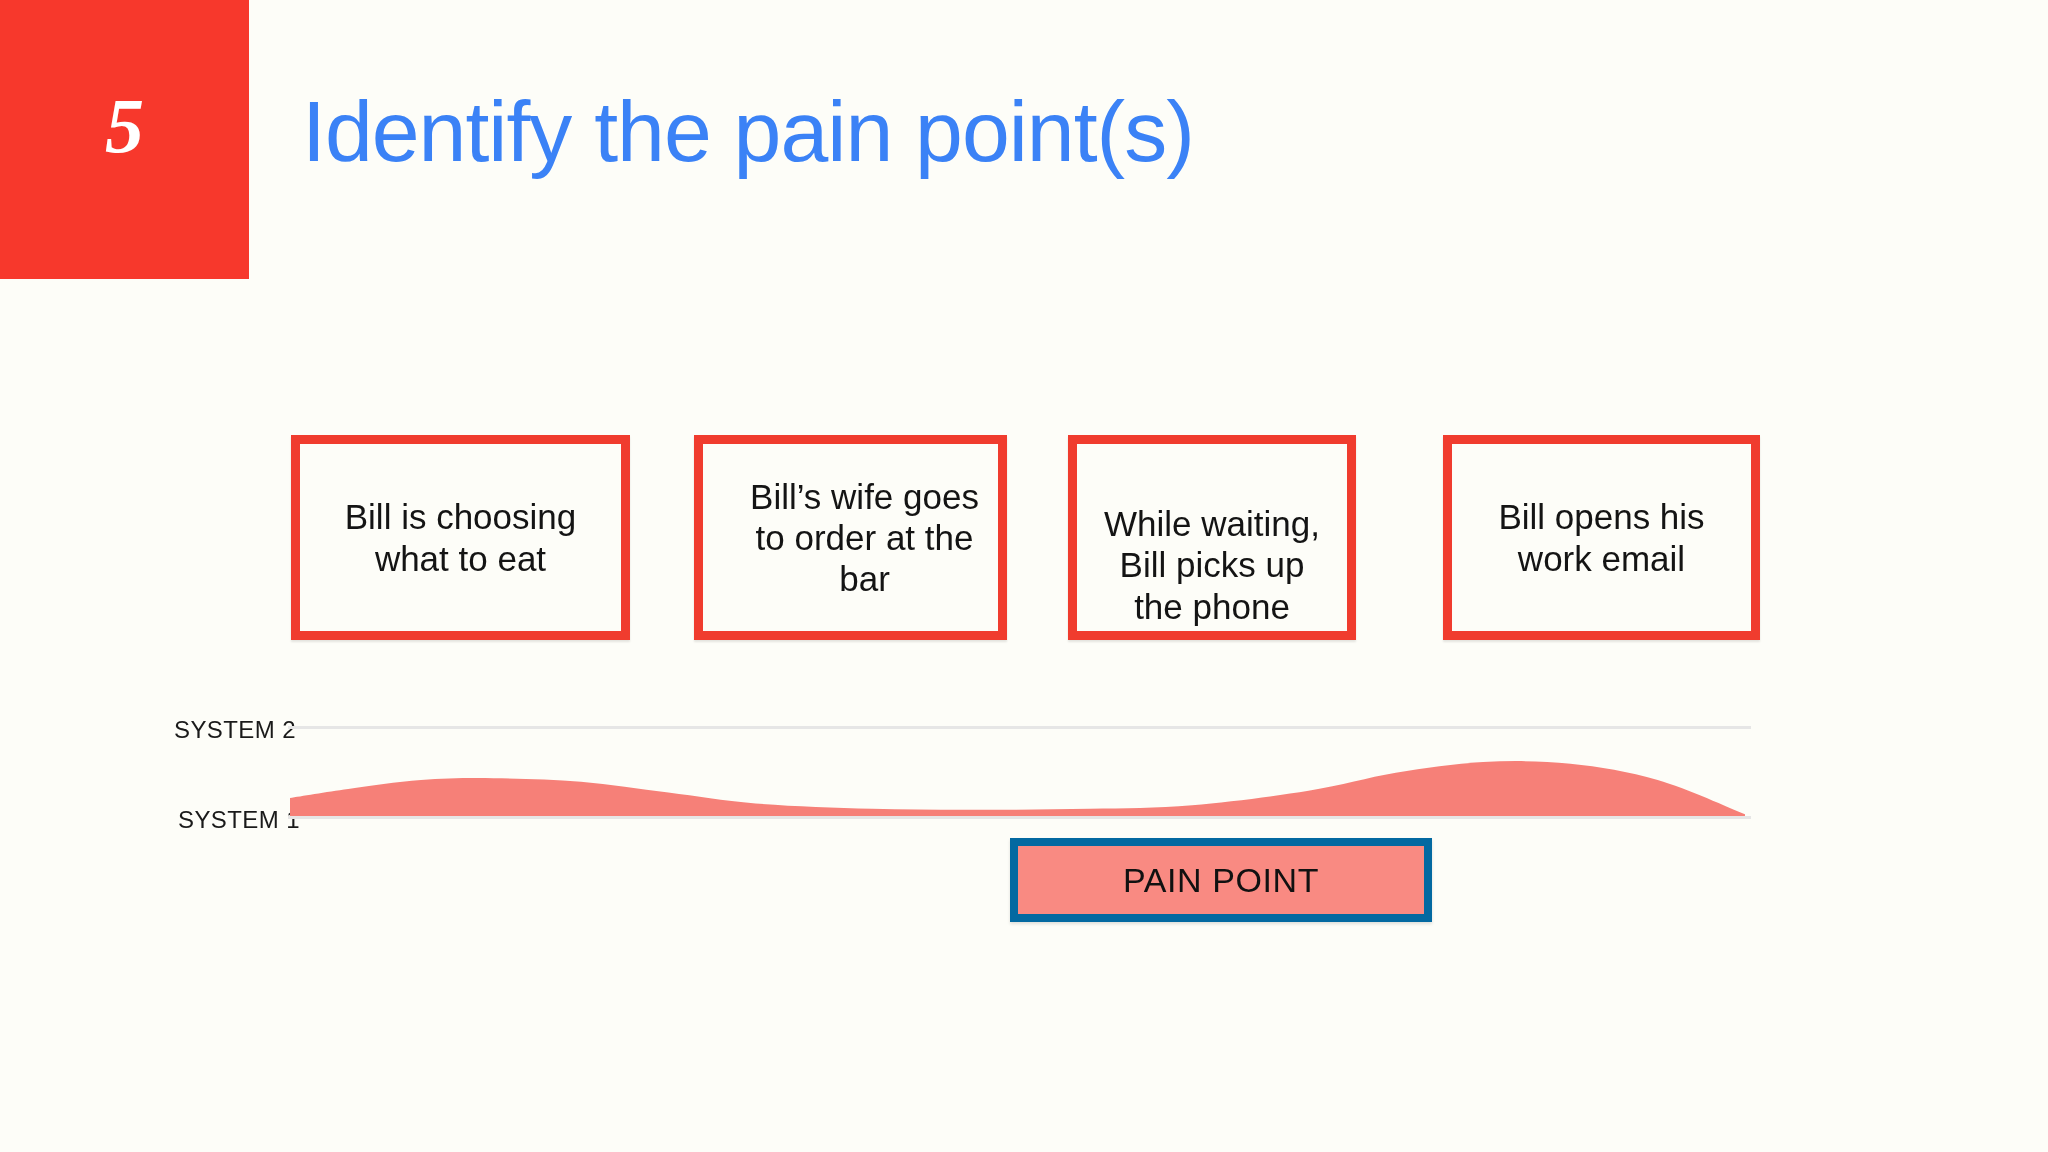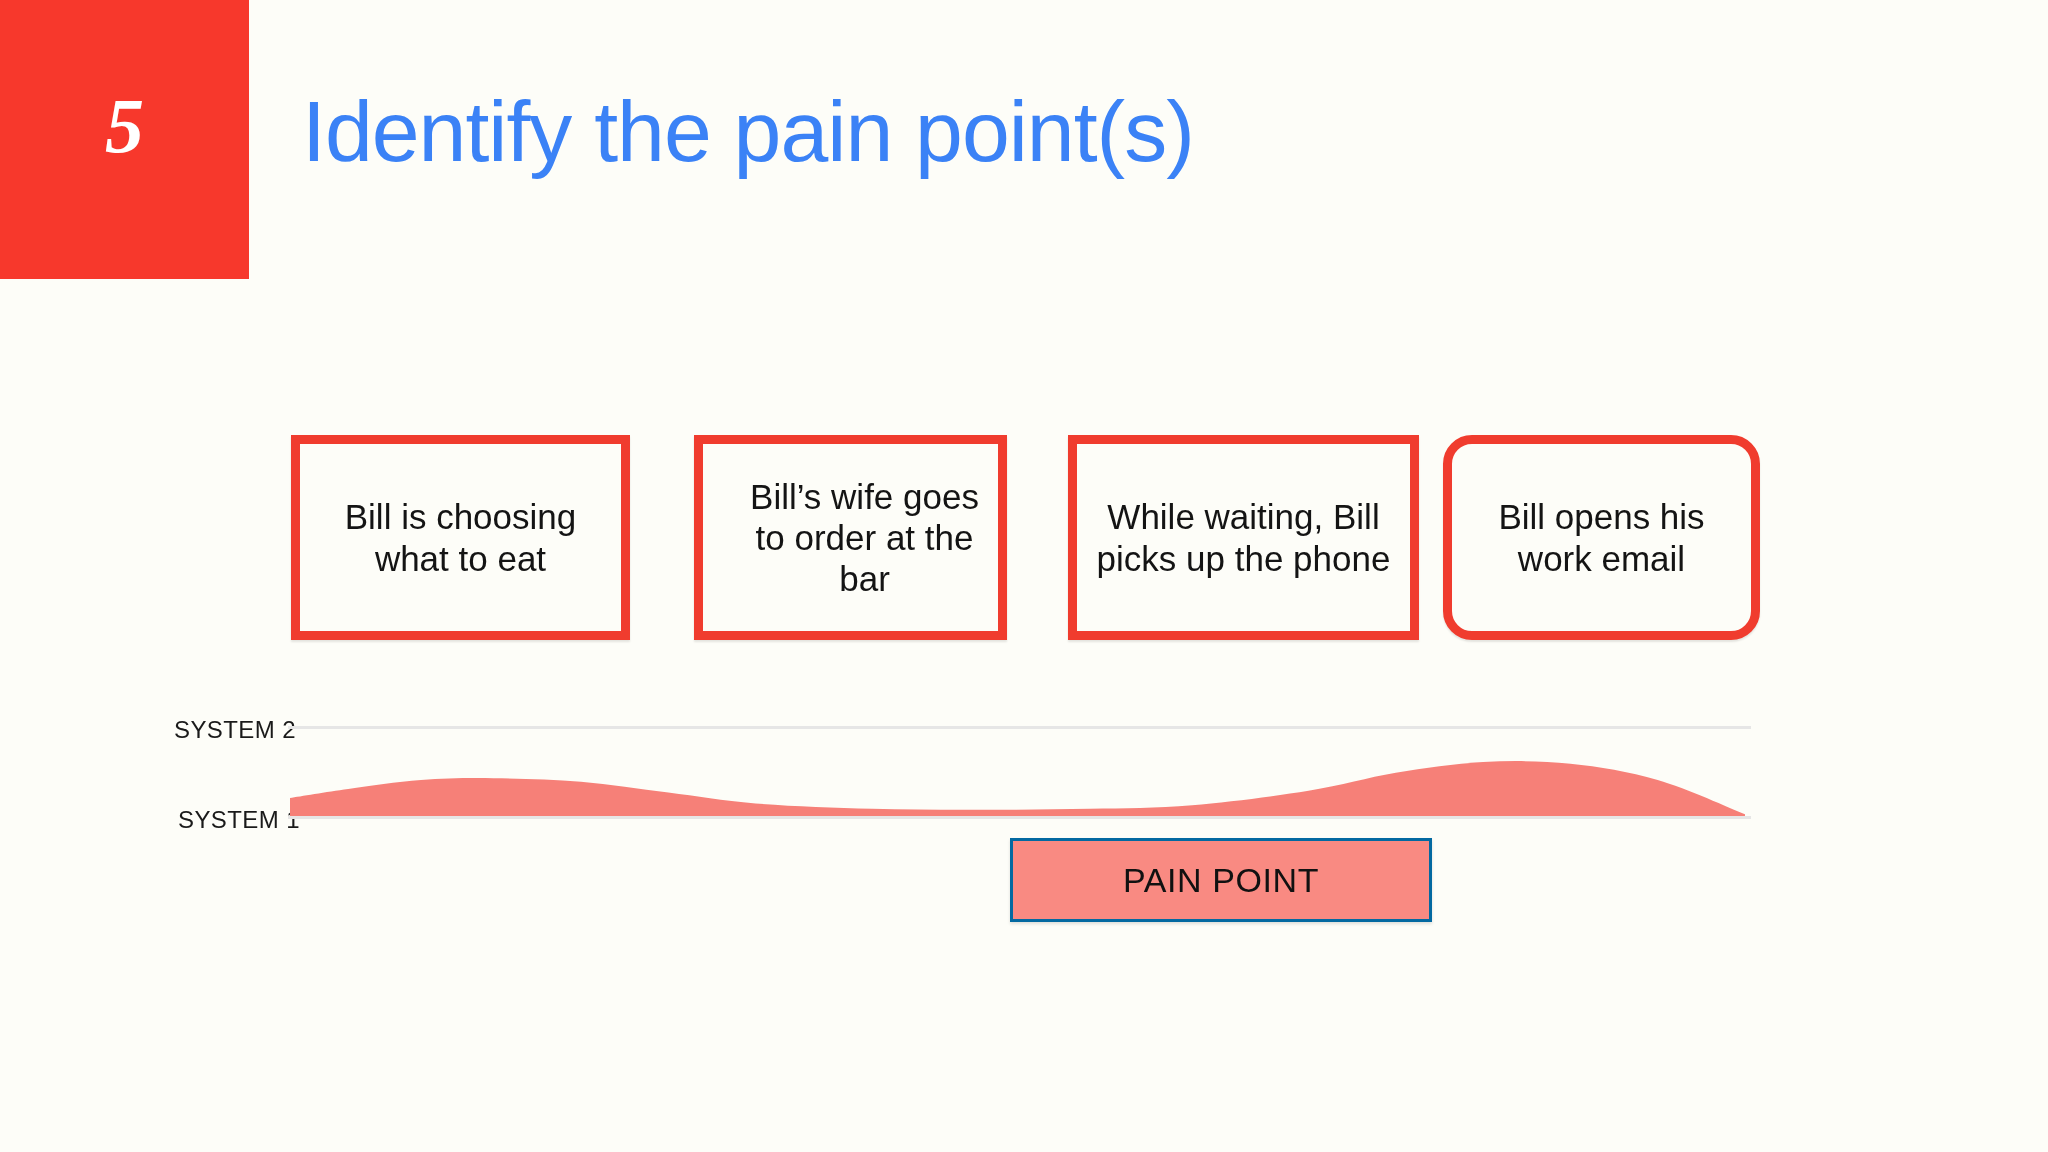--- a/index.html
+++ b/index.html
@@ -67,22 +67,22 @@
   .step-box .step-text {
     font-size: 35px;
     font-weight: 300;
     line-height: 1.18;
     color: #141414;
     text-align: center;
     font-family: "Liberation Sans", sans-serif;
   }
   #step-box-0 { left: 291px;  width: 339px; }
   #step-box-1 { left: 694px;  width: 313px; padding-left: 44px; }
-  #step-box-2 { left: 1068px; width: 351px; }
-  #step-box-3 { left: 1443px; width: 317px; border-radius: 29px; }
+  #step-box-2 { left: 1068px; width: 288px; align-items: flex-end; }
+  #step-box-3 { left: 1443px; width: 317px; }
 
   
   .axis-label {
     position: absolute;
     font-size: 24px;
     font-weight: 400;
     letter-spacing: 0.4px;
     color: #1A1A1A;
     text-align: left;
     white-space: nowrap;
@@ -111,21 +111,21 @@
   }
 
   
   #pain-point-box {
     position: absolute;
     left: 1010px;
     top: 838px;
     width: 422px;
     height: 84px;
     box-sizing: border-box;
-    border: 3px solid #0369a1;
+    border: 8px solid #0369a1;
     background: #F98A82;
     display: flex;
     align-items: center;
     justify-content: center;
     box-shadow: 0 2px 3px rgba(0,0,0,0.12);
   }
   #pain-point-box .pp-text {
     font-size: 34px;
     font-weight: 400;
     letter-spacing: 0.6px;

